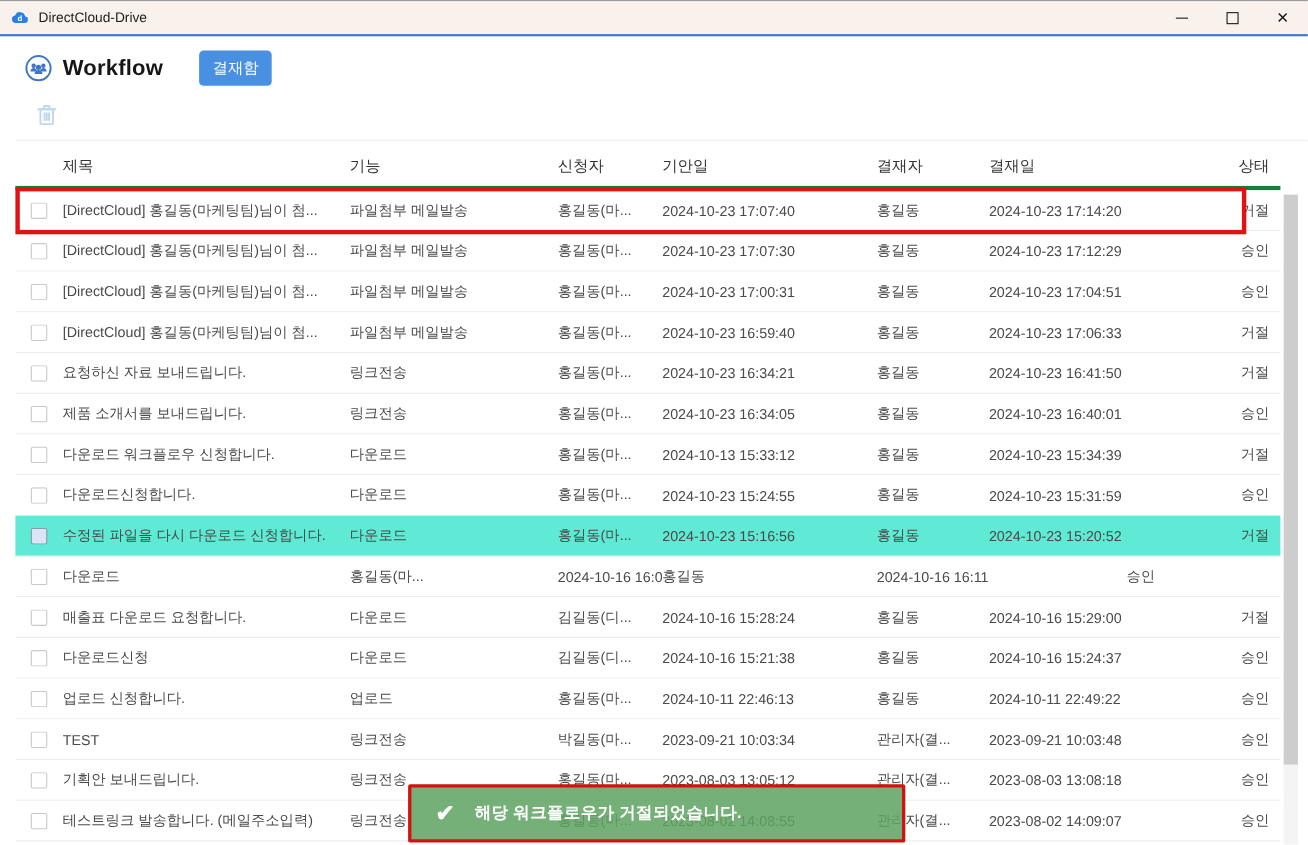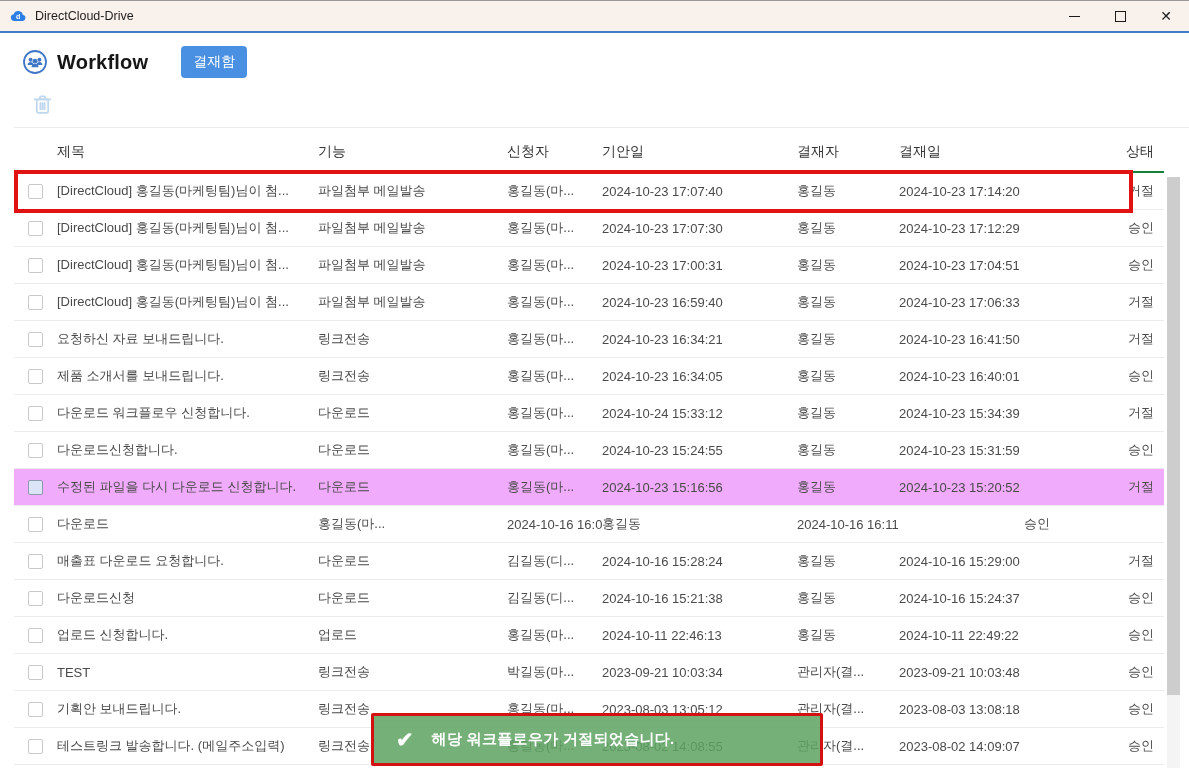--- a/index.html
+++ b/index.html
@@ -33,24 +33,24 @@
 
   .header-sep { position:absolute; left:14px; right:0; top:127px; height:1px; background:#ececec; }
 
   
   .table { position:absolute; left:14px; top:133px; width:1150px; }
   .thead, .trow {
     display:grid;
     grid-template-columns:43px 261px 189px 95px 195px 102px 161px 1fr;
     align-items:center;
   }
-  .thead { height:40px; border-bottom:2px solid #15803d;font-family:Liberation Serif, serif; }
+  .thead { height:40px; border-bottom:4px solid #15803d;font-family:Liberation Serif, serif; }
   .thead .cell { font-size:14px; color:#343434; font-weight:500; }
   .trow { height:37px; border-bottom:1px solid #ebebeb; position:relative; background:#fff; }
-  .trow.selected { background:#f0abfc; }
+  .trow.selected { background:#5eead4; }
   .cell { white-space:nowrap; overflow:hidden; }
   .c-status, .h-status { text-align:right; padding-right:10px; }
   .trow .cell { font-size:13px; color:#4a4a4a; }
   .checkbox {
     display:block; width:15px; height:15px; margin-left:14px;
     border:1px solid #c9c9c9; border-radius:2px; background:#fff;
   }
   .trow.selected .checkbox { border-color:#8d99ad; background:#dce5f7; }
   .red-outline {
     position:absolute; left:0; top:-3px; width:1119px; height:43px;
@@ -218,21 +218,21 @@
     <div class="cell c-status">승인</div>
   </div>
 
   <div class="trow">
     <div class="cell">
           <span class="checkbox"></span>
         </div>
     <div class="cell c-title">다운로드 워크플로우 신청합니다.</div>
     <div class="cell c-func">다운로드</div>
     <div class="cell c-app">홍길동(마...</div>
-    <div class="cell c-draft">2024-10-24 15:33:12</div>
+    <div class="cell c-draft">2024-10-13 15:33:12</div>
     <div class="cell c-apr">홍길동</div>
     <div class="cell c-aprd">2024-10-23 15:34:39</div>
     <div class="cell c-status">거절</div>
   </div>
 
   <div class="trow">
     <div class="cell">
           <span class="checkbox"></span>
         </div>
     <div class="cell c-title">다운로드신청합니다.</div>

